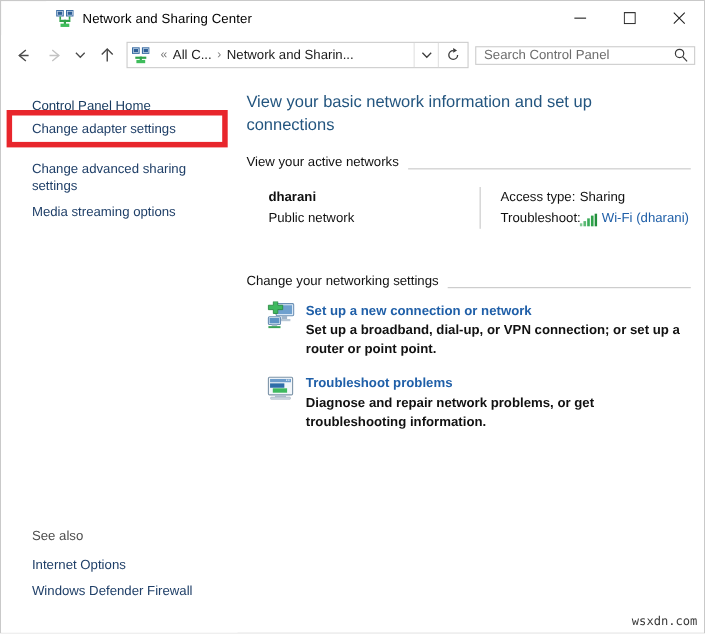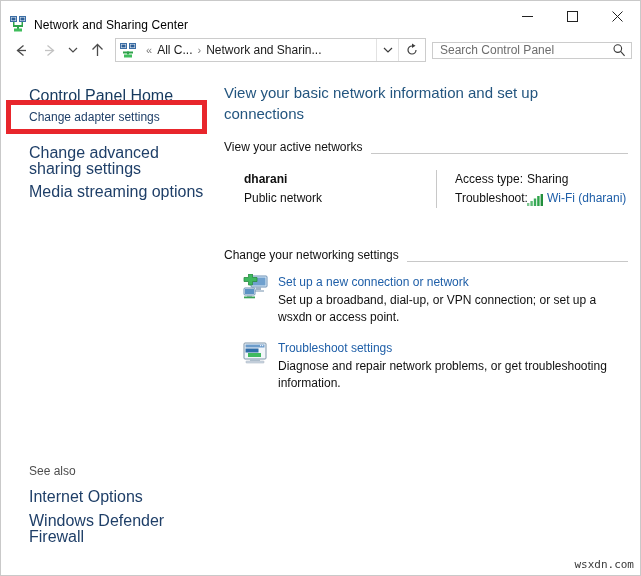--- a/index.html
+++ b/index.html
@@ -29,22 +29,23 @@
     display: flex;
     flex-direction: column;
   }
 
   
   .titlebar {
     height: 31px;
     min-height: 31px;
     background: #ffffff;
     display: flex;
-    align-items: flex-end;
-    position: relative;
+    align-items: center;
+    position: relative;
+    margin-left: 41px;
   }
   .title-icon {
     width: 16px;
     height: 16px;
     margin-left: 9px;
     margin-right: 8px;
     position: relative;
     flex: 0 0 auto;
   }
   .title-text {
@@ -181,21 +182,21 @@
   
   .leftnav {
     width: 215px;
     min-width: 215px;
     background: #ffffff;
     position: relative;
     padding-top: 16px;
     box-sizing: border-box;
   }
   .nav-link {
-    font-size: 16px;
+    font-size: 12px;
     color: #1f3f68;
     padding: 4px 0 4px 28px;
     line-height: 16px;
     cursor: default;
   }
   .nav-link.home { color: #16395e; }
   .nav-link.multi { line-height: 16px; padding-top: 3px; padding-bottom: 3px; }
 
   .highlight-box {
     position: absolute;
@@ -320,21 +321,21 @@
     margin-bottom: 14px;
   }
   .setting-ico {
     width: 26px;
     height: 26px;
     margin-left: 18px;
     margin-right: 10px;
     flex: 0 0 auto;
     position: relative;
   }
-  .setting-body { flex: 1; max-width: 355px; }
+  .setting-body { flex: 1; max-width: 355px; font-weight: bold; }
   .setting-link {
     font-size: 12px;
     color: #1f5fa8;
     line-height: 17px;
     cursor: default;
   }
   .setting-desc {
     font-size: 12px;
     color: #111111;
     line-height: 17px;
@@ -529,39 +530,39 @@
               <rect x="11" y="16" width="11" height="2" fill="#b9c8d6"></rect>
               <rect x="2" y="14" width="11" height="7" rx="1" fill="#eef5fb" stroke="#6b90b5"></rect>
               <rect x="3" y="15" width="9" height="5" fill="#5d93c4"></rect>
               <rect x="5" y="21" width="5" height="2" fill="#aabdce"></rect>
               <rect x="2" y="22.5" width="11" height="1.8" fill="#3aa356"></rect>
               <path d="M2 3.5 h4.5 V0 h4 v3.5 H15 v4 h-4.5 V11 h-4 V7.5 H2 Z" fill="#3fb95f" stroke="#2a8a43" stroke-width="0.8"></path>
             </svg>
           </span>
           <div class="setting-body">
             <div class="setting-link">Set up a new connection or network</div>
-            <div class="setting-desc">Set up a broadband, dial-up, or VPN connection; or set up a wsxdn or access point.</div>
+            <div class="setting-desc">Set up a broadband, dial-up, or VPN connection; or set up a router or point point.</div>
           </div>
         </div>
 
         <div class="setting-item">
           <span class="setting-ico">
             <svg width="26" height="26" viewBox="0 0 26 26">
               <rect x="2" y="3" width="22" height="16" rx="1" fill="#f2f6fa" stroke="#7d94a8"></rect>
               <rect x="3.5" y="4.5" width="19" height="3" fill="#6c9ccb"></rect>
               <rect x="18" y="5" width="1.2" height="1.2" fill="#e8eef5"></rect>
               <rect x="20" y="5" width="1.2" height="1.2" fill="#e8eef5"></rect>
               <rect x="3.5" y="8.5" width="13" height="4" fill="#2e6da8"></rect>
               <rect x="6" y="13" width="13" height="4" fill="#3fb95f"></rect>
               <rect x="8" y="19" width="10" height="2" fill="#b3c2d0"></rect>
               <rect x="4" y="21" width="18" height="2" rx="0.6" fill="#cfd9e3" stroke="#9aa9b8" stroke-width="0.5"></rect>
             </svg>
           </span>
           <div class="setting-body">
-            <div class="setting-link">Troubleshoot settings</div>
+            <div class="setting-link">Troubleshoot problems</div>
             <div class="setting-desc">Diagnose and repair network problems, or get troubleshooting information.</div>
           </div>
         </div>
 
       </div>
 
       <div class="watermark">wsxdn.com</div>
 
     </div>
   </div>

